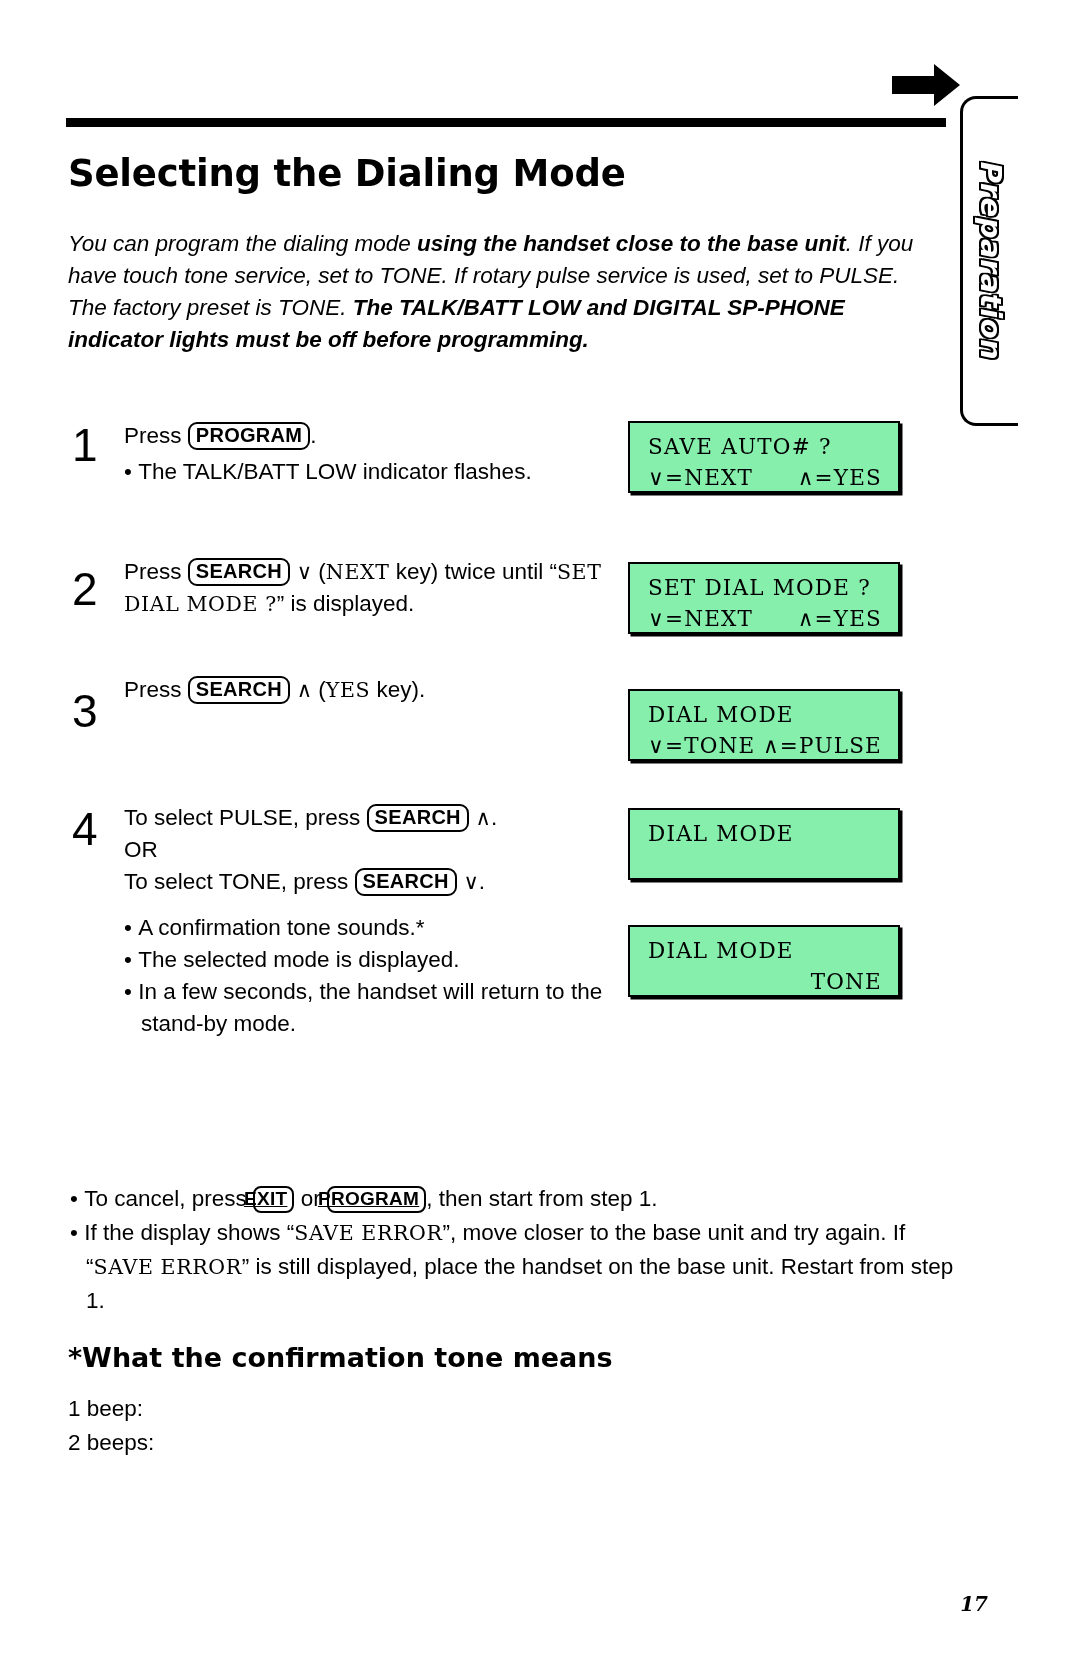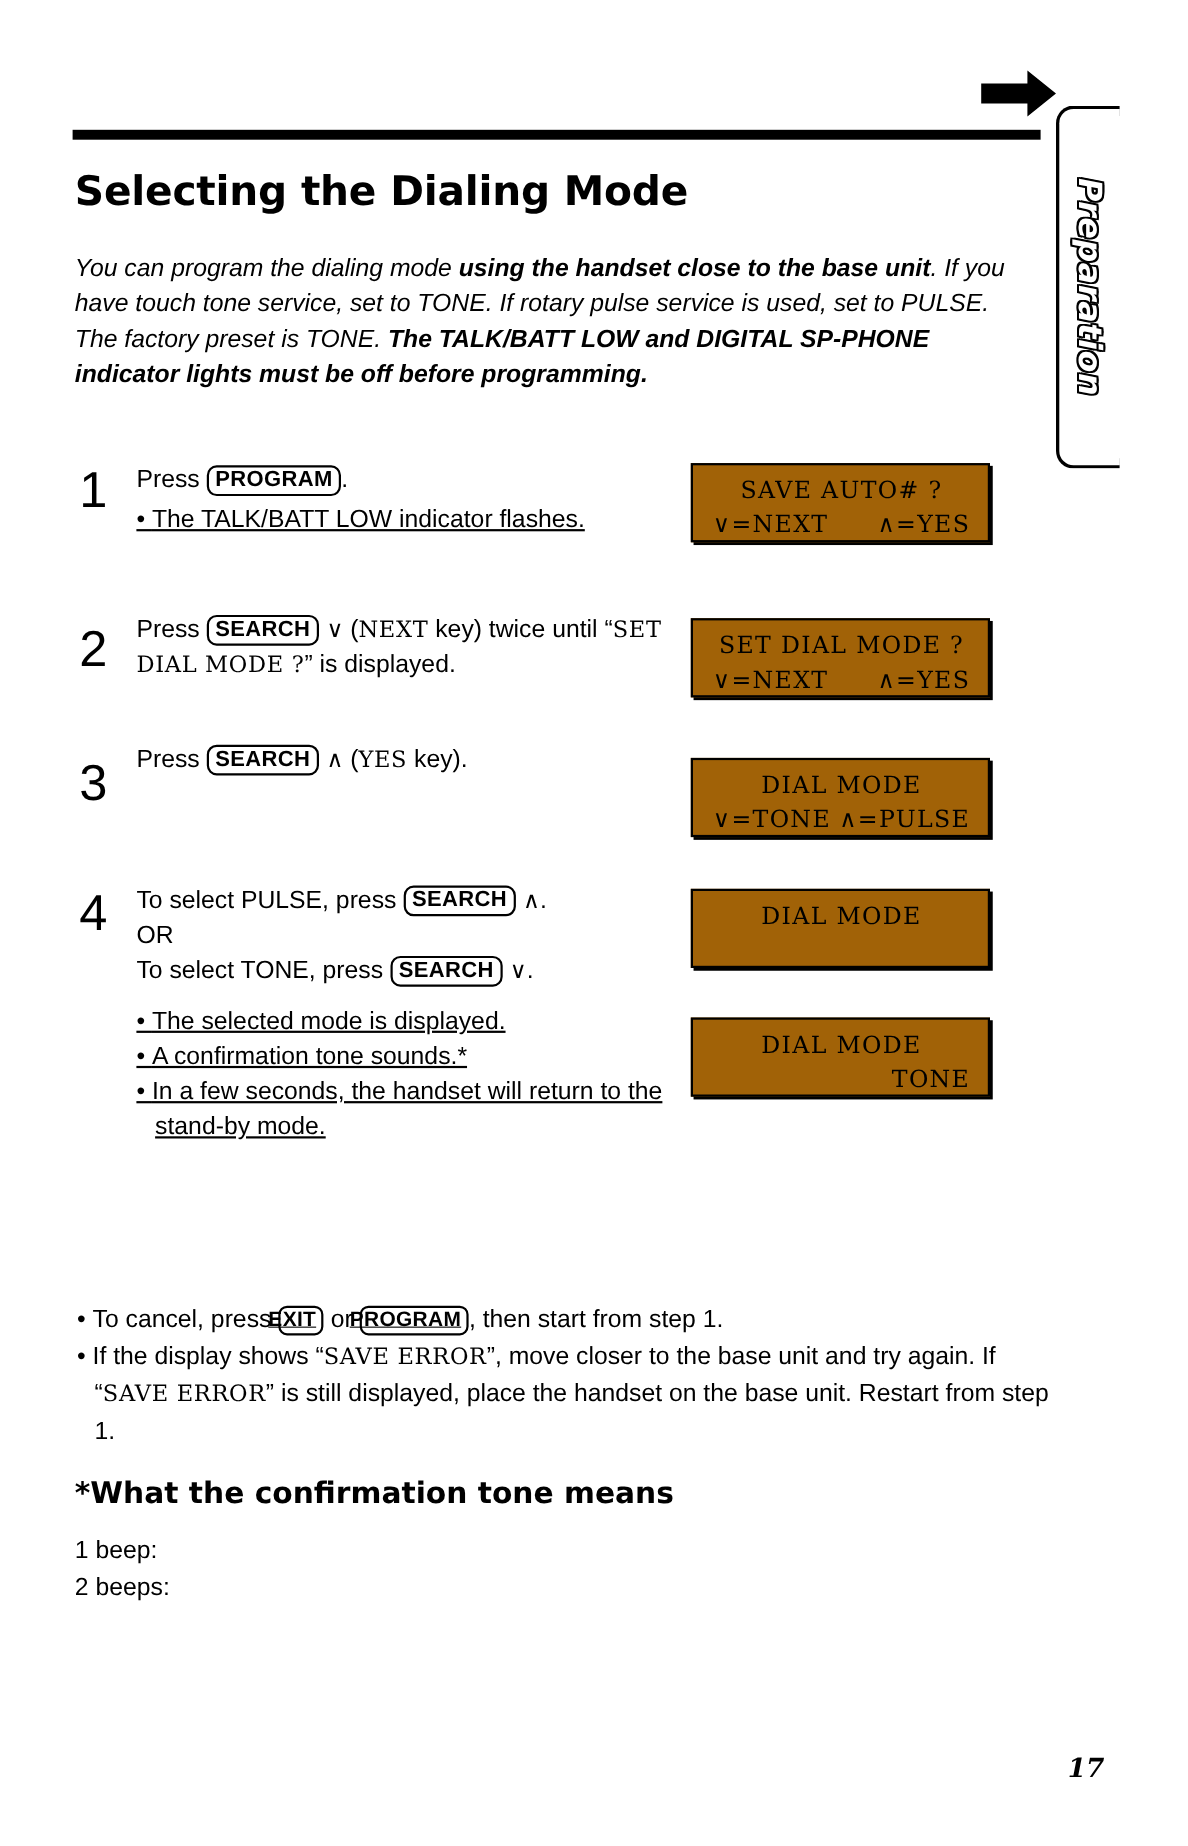--- a/index.html
+++ b/index.html
@@ -112,21 +112,20 @@
     font-size: 22.5px;
     line-height: 32px;
   }
   .step-body .sub {
     margin-top: 4px;
   }
   .bullet-line {
     display: block;
     text-indent: -17px;
     padding-left: 17px;
-    text-decoration: underline;
   }
 
   
   .key {
     display: inline-block;
     border: 2.5px solid #000;
     border-radius: 9px;
     padding: 0 6px 1px 6px;
     font-weight: bold;
     font-size: 20px;
@@ -151,27 +150,26 @@
   .arrow-gl {
     font-family: "DejaVu Sans", sans-serif;
     font-size: 21px;
   }
 
   
   .lcd {
     position: absolute;
     box-sizing: border-box;
     border: 2.5px solid #000;
-    background: #a16207;
+    background: #86efac;
     box-shadow: 2.5px 2.5px 0 #000;
     font-family: "DejaVu Serif", serif;
     font-size: 21.5px;
     letter-spacing: 1.2px;
     padding: 8px 16px 8px 18px;
-    text-align: center;
   }
   .lcd .row {
     display: flex;
     justify-content: space-between;
     line-height: 31px;
     white-space: pre;
   }
   .lcd .row.single { display: block; }
   .lcd .row.right { justify-content: flex-end; }
 
@@ -208,26 +206,26 @@
     top: 1392px;
     font-size: 22.5px;
     line-height: 34px;
   }
   .beeps .brow { display: flex; gap: 21px; }
   .beeps .blabel { width: 116px; flex: 0 0 116px; }
 
   
   .pageno {
     position: absolute;
-    right: 76px;
+    right: 92px;
     top: 1592px;
     font-family: "DejaVu Serif", serif;
     font-style: italic;
     font-weight: bold;
-    font-size: 24px;
+    font-size: 20px;
   }
 </style>
 </head>
 <body>
 
 <div class="page">
 
   <div class="top-arrow">
     <svg viewBox="0 0 72 46" width="72" height="46" aria-hidden="true">
       <path d="M2,14 L44,14 L44,2 L70,23 L44,44 L44,32 L2,32 Z" fill="#000"></path>
@@ -261,22 +259,22 @@
   <div class="step-body" style="left:124px; top:674px; width:490px;">
     <span>Press </span><span class="key">SEARCH</span><span class="arrow-gl">&nbsp;</span><span class="arrow-gl">∧</span><span> (</span><span class="mono">YES</span><span> key).</span>
   </div>
 
   <div class="step-num" style="left:72px; top:806px;">4</div>
   <div class="step-body" style="left:124px; top:802px; width:500px;">
     <div><span>To select PULSE, press </span><span class="key">SEARCH</span><span class="arrow-gl">&nbsp;</span><span class="arrow-gl">∧</span><span>.</span></div>
     <div>OR</div>
     <div><span>To select TONE, press </span><span class="key">SEARCH</span><span class="arrow-gl">&nbsp;</span><span class="arrow-gl">∨</span><span>.</span></div>
     <div class="sub" style="margin-top:14px;">
+      <span class="bullet-line">•&nbsp;<span>A confirmation tone sounds.*</span></span>
       <span class="bullet-line">•&nbsp;<span>The selected mode is displayed.</span></span>
-      <span class="bullet-line">•&nbsp;<span>A confirmation tone sounds.*</span></span>
       <span class="bullet-line">•&nbsp;<span>In a few seconds, the handset will return to the stand-by mode.</span></span>
     </div>
   </div>
 
   <div class="lcd" style="left:628px; top:421px; width:272px; height:72px;">
     <div class="row single">SAVE AUTO# ?</div>
     <div class="row"><span>∨=NEXT</span><span>∧=YES</span></div>
   </div>
 
   <div class="lcd" style="left:628px; top:562px; width:272px; height:72px;">

